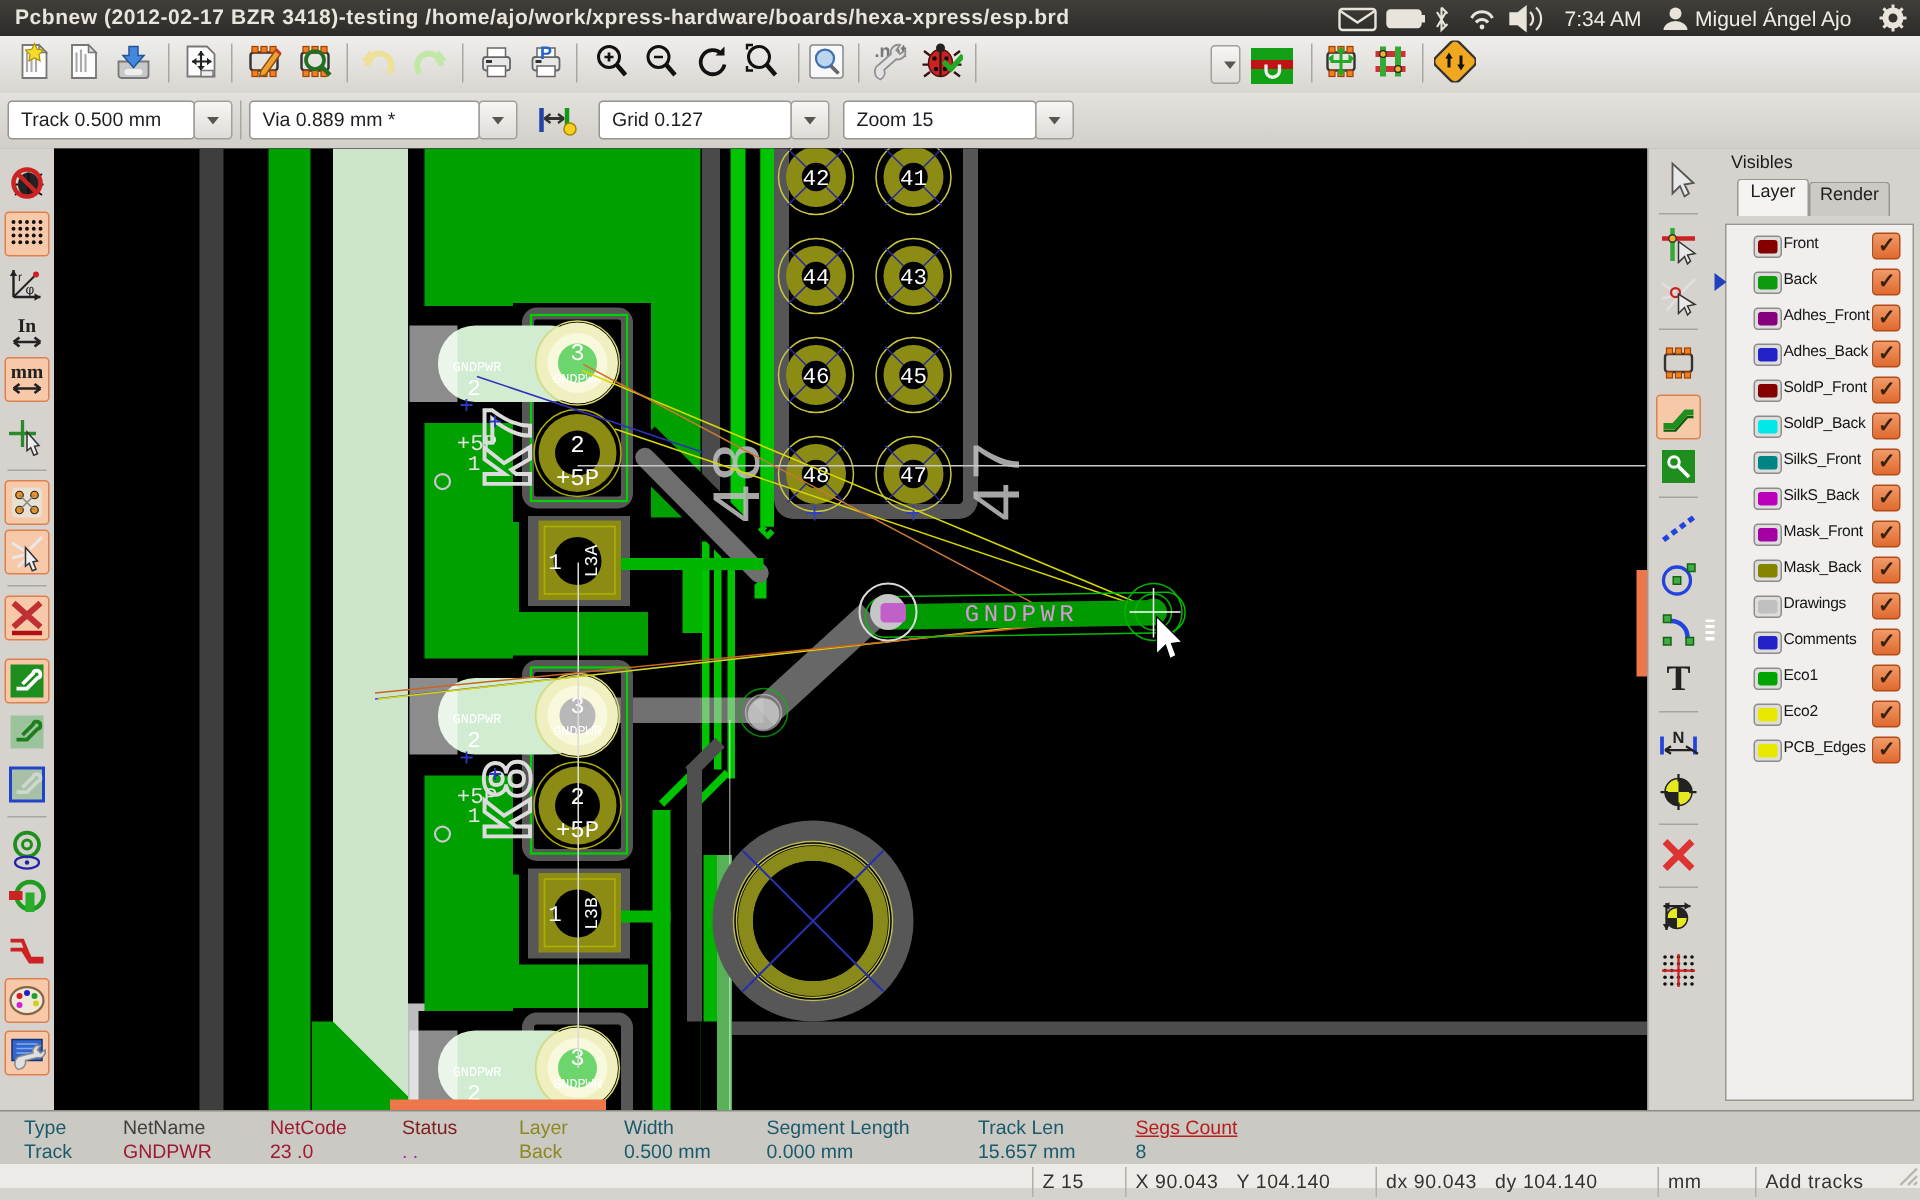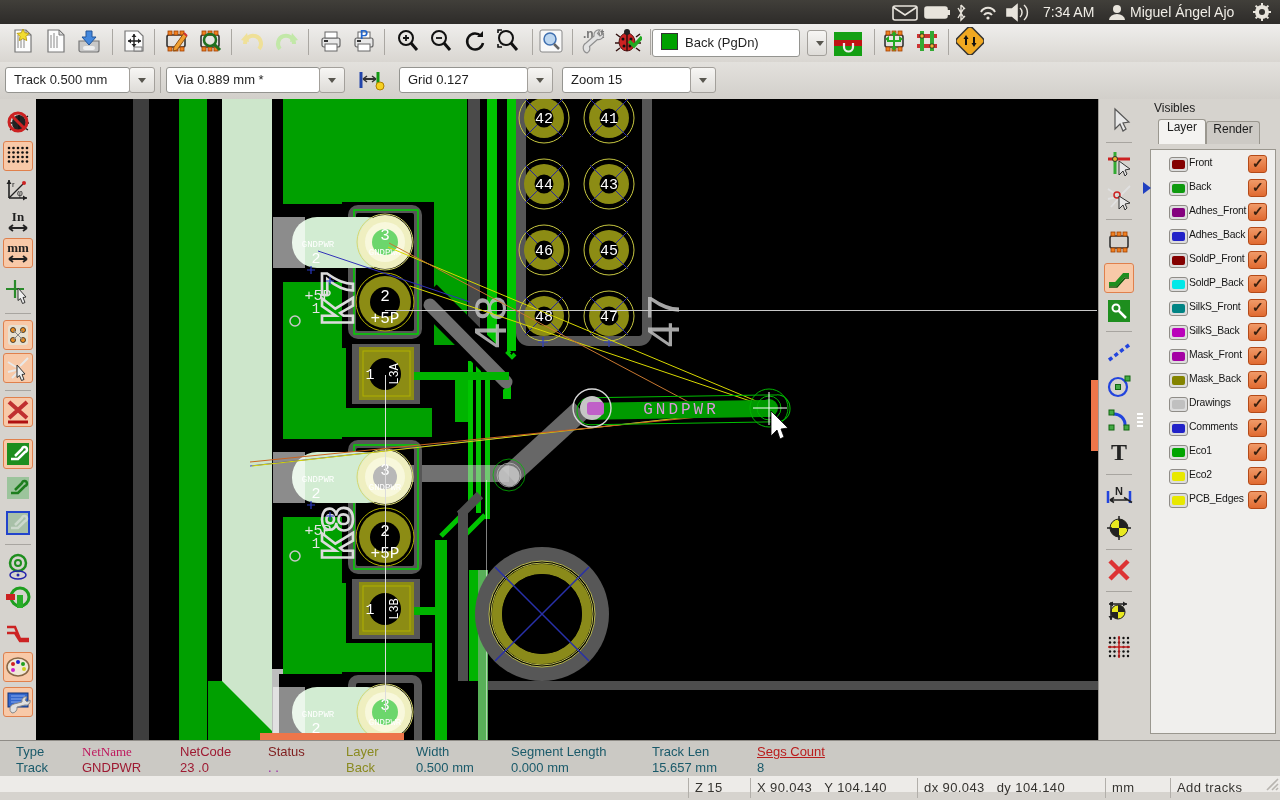--- a/index.html
+++ b/index.html
@@ -40,20 +40,21 @@
   
   #msgs{left:0;top:740px;width:1280px;height:36px;background:#CBC9C4;border-top:1px solid #8F8C87;font-size:13px;}
   #msgs div{position:absolute;white-space:pre;}
   
   #sbar{left:0;top:776px;width:1280px;height:16px;background:#EDEBE8;font-size:13px;color:#35332F;letter-spacing:0.4px;}
   .sfield{position:absolute;top:2px;height:20px;border-left:1px solid #B2AFAA;padding-left:6px;line-height:20px;}
 </style></head>
 <body>
 <div id="page">
   <div id="topbar" class="abs">
+      <span class="title">Pcbnew (2012-02-17 BZR 3418)-testing /home/ajo/work/xpress-hardware/boards/hexa-xpress/esp.brd</span>
     <svg class="abs" style="left:880px;top:0" width="400" height="24" viewBox="0 0 400 24">
       <g stroke="#E8E4DC" fill="none" stroke-width="1.6">
         <rect x="13" y="6" width="24" height="14" rx="2"></rect>
         <path d="M13 7 L25 15 L37 7"></path>
         <rect x="45" y="7" width="22" height="11" rx="2" fill="#E8E4DC"></rect>
         <rect x="67" y="10" width="3" height="5" fill="#E8E4DC" stroke="none"></rect>
         <path d="M78 8 L84 18 M84 8 L78 18 M81 5 L81 20 L85 16 M81 5 L85 9" stroke-width="1.4"></path>
         <path d="M101 12 a8 8 0 0 1 14 0" stroke-width="2"></path>
         <path d="M104 15 a5 5 0 0 1 8 0" stroke-width="2"></path>
         <circle cx="108" cy="18" r="1.6" fill="#E8E4DC" stroke="none"></circle>
@@ -181,21 +182,20 @@
           <ellipse cx="13" cy="15" rx="8" ry="9" fill="#CC2222" stroke="#551111" stroke-width="1"></ellipse>
           <path d="M13 6 v18 M6 10 l-4 -3 M22 10 l4 -3 M5 16 h-4 M23 16 h4 M6 21 l-4 3 M22 21 l4 3" stroke="#331111" stroke-width="1.5"></path>
           <circle cx="13" cy="5" r="3" fill="#222"></circle>
           <circle cx="9" cy="12" r="1.5" fill="#111"></circle>
           <circle cx="17" cy="12" r="1.5" fill="#111"></circle>
           <circle cx="10" cy="19" r="1.5" fill="#111"></circle>
           <circle cx="16" cy="19" r="1.5" fill="#111"></circle>
           <path d="M15 14 l5 5 8 -9" fill="none" stroke="#22AA22" stroke-width="3.5"></path>
         </svg></span>
 <span class="sep1" style="left:650px;"></span>
-<span class="combo" style="left:652px;top:5px;width:138px;height:26px;line-height:26px;"><span style="display:inline-block;width:15px;height:15px;background:#00A000;border:1px solid #333;vertical-align:-3px;margin-right:7px;"></span>Back (PgDn)</span>
 <span class="cbtn" style="left:807px;top:6px;height:24px;width:18px;"></span>
 <span class="tbtn" style="left:833px;top:6px;width:28px;"><svg width="30" height="28" viewBox="0 0 30 28" style="">
           <rect x="1" y="2" width="28" height="24" fill="#14A014"></rect>
           <rect x="1" y="10" width="28" height="6" fill="#C01414"></rect>
           <path d="M11 17 a4.5 4.5 0 1 0 9 0 v-4 m-9 4 v-4" fill="none" stroke="#EEE" stroke-width="2.2"></path>
         </svg></span>
 <span class="sep1" style="left:874px;"></span>
 <span class="tbtn" style="left:880px;top:3px;width:28px;"><svg width="28" height="28" viewBox="0 0 28 28" style="">
           <rect x="5" y="8" width="18" height="12" rx="2" fill="none" stroke="#333" stroke-width="1.6"></rect>
           <rect x="6" y="4" width="4" height="4" fill="#F08020" stroke="#A04000" stroke-width="0.8"></rect>
@@ -763,21 +763,21 @@
           <span class="lname">PCB_Edges</span>
           <span class="chk"></span>
         </div>
 <div style="position:absolute;left:-8px;top:32px;width:0;height:0;border-left:8px solid #2040C0;border-top:6px solid transparent;border-bottom:6px solid transparent;"></div>
       </div>
   </div>
 
   <div id="msgs" class="abs">
     <div style="left:16px;top:3px;color:#1A5A6A;">Type</div>
       <div style="left:16px;top:19px;color:#1A5A6A;">Track</div>
-    <div style="left:82px;top:3px;color:#be185d;font-family:Liberation Serif, serif;">NetName</div>
+    <div style="left:82px;top:3px;color:#404040;">NetName</div>
       <div style="left:82px;top:19px;color:#9E1A32;">GNDPWR</div>
     <div style="left:180px;top:3px;color:#9E1A32;">NetCode</div>
       <div style="left:180px;top:19px;color:#9E1A32;">23 .0</div>
     <div style="left:268px;top:3px;color:#7f1d1d;">Status</div>
       <div style="left:268px;top:19px;color:#9A28A8;">. .</div>
     <div style="left:346px;top:3px;color:#8A8A20;">Layer</div>
       <div style="left:346px;top:19px;color:#8A8A20;">Back</div>
     <div style="left:416px;top:3px;color:#1A5A6A;">Width</div>
       <div style="left:416px;top:19px;color:#1A5A6A;">0.500 mm</div>
     <div style="left:511px;top:3px;color:#1A5A6A;">Segment Length</div>

